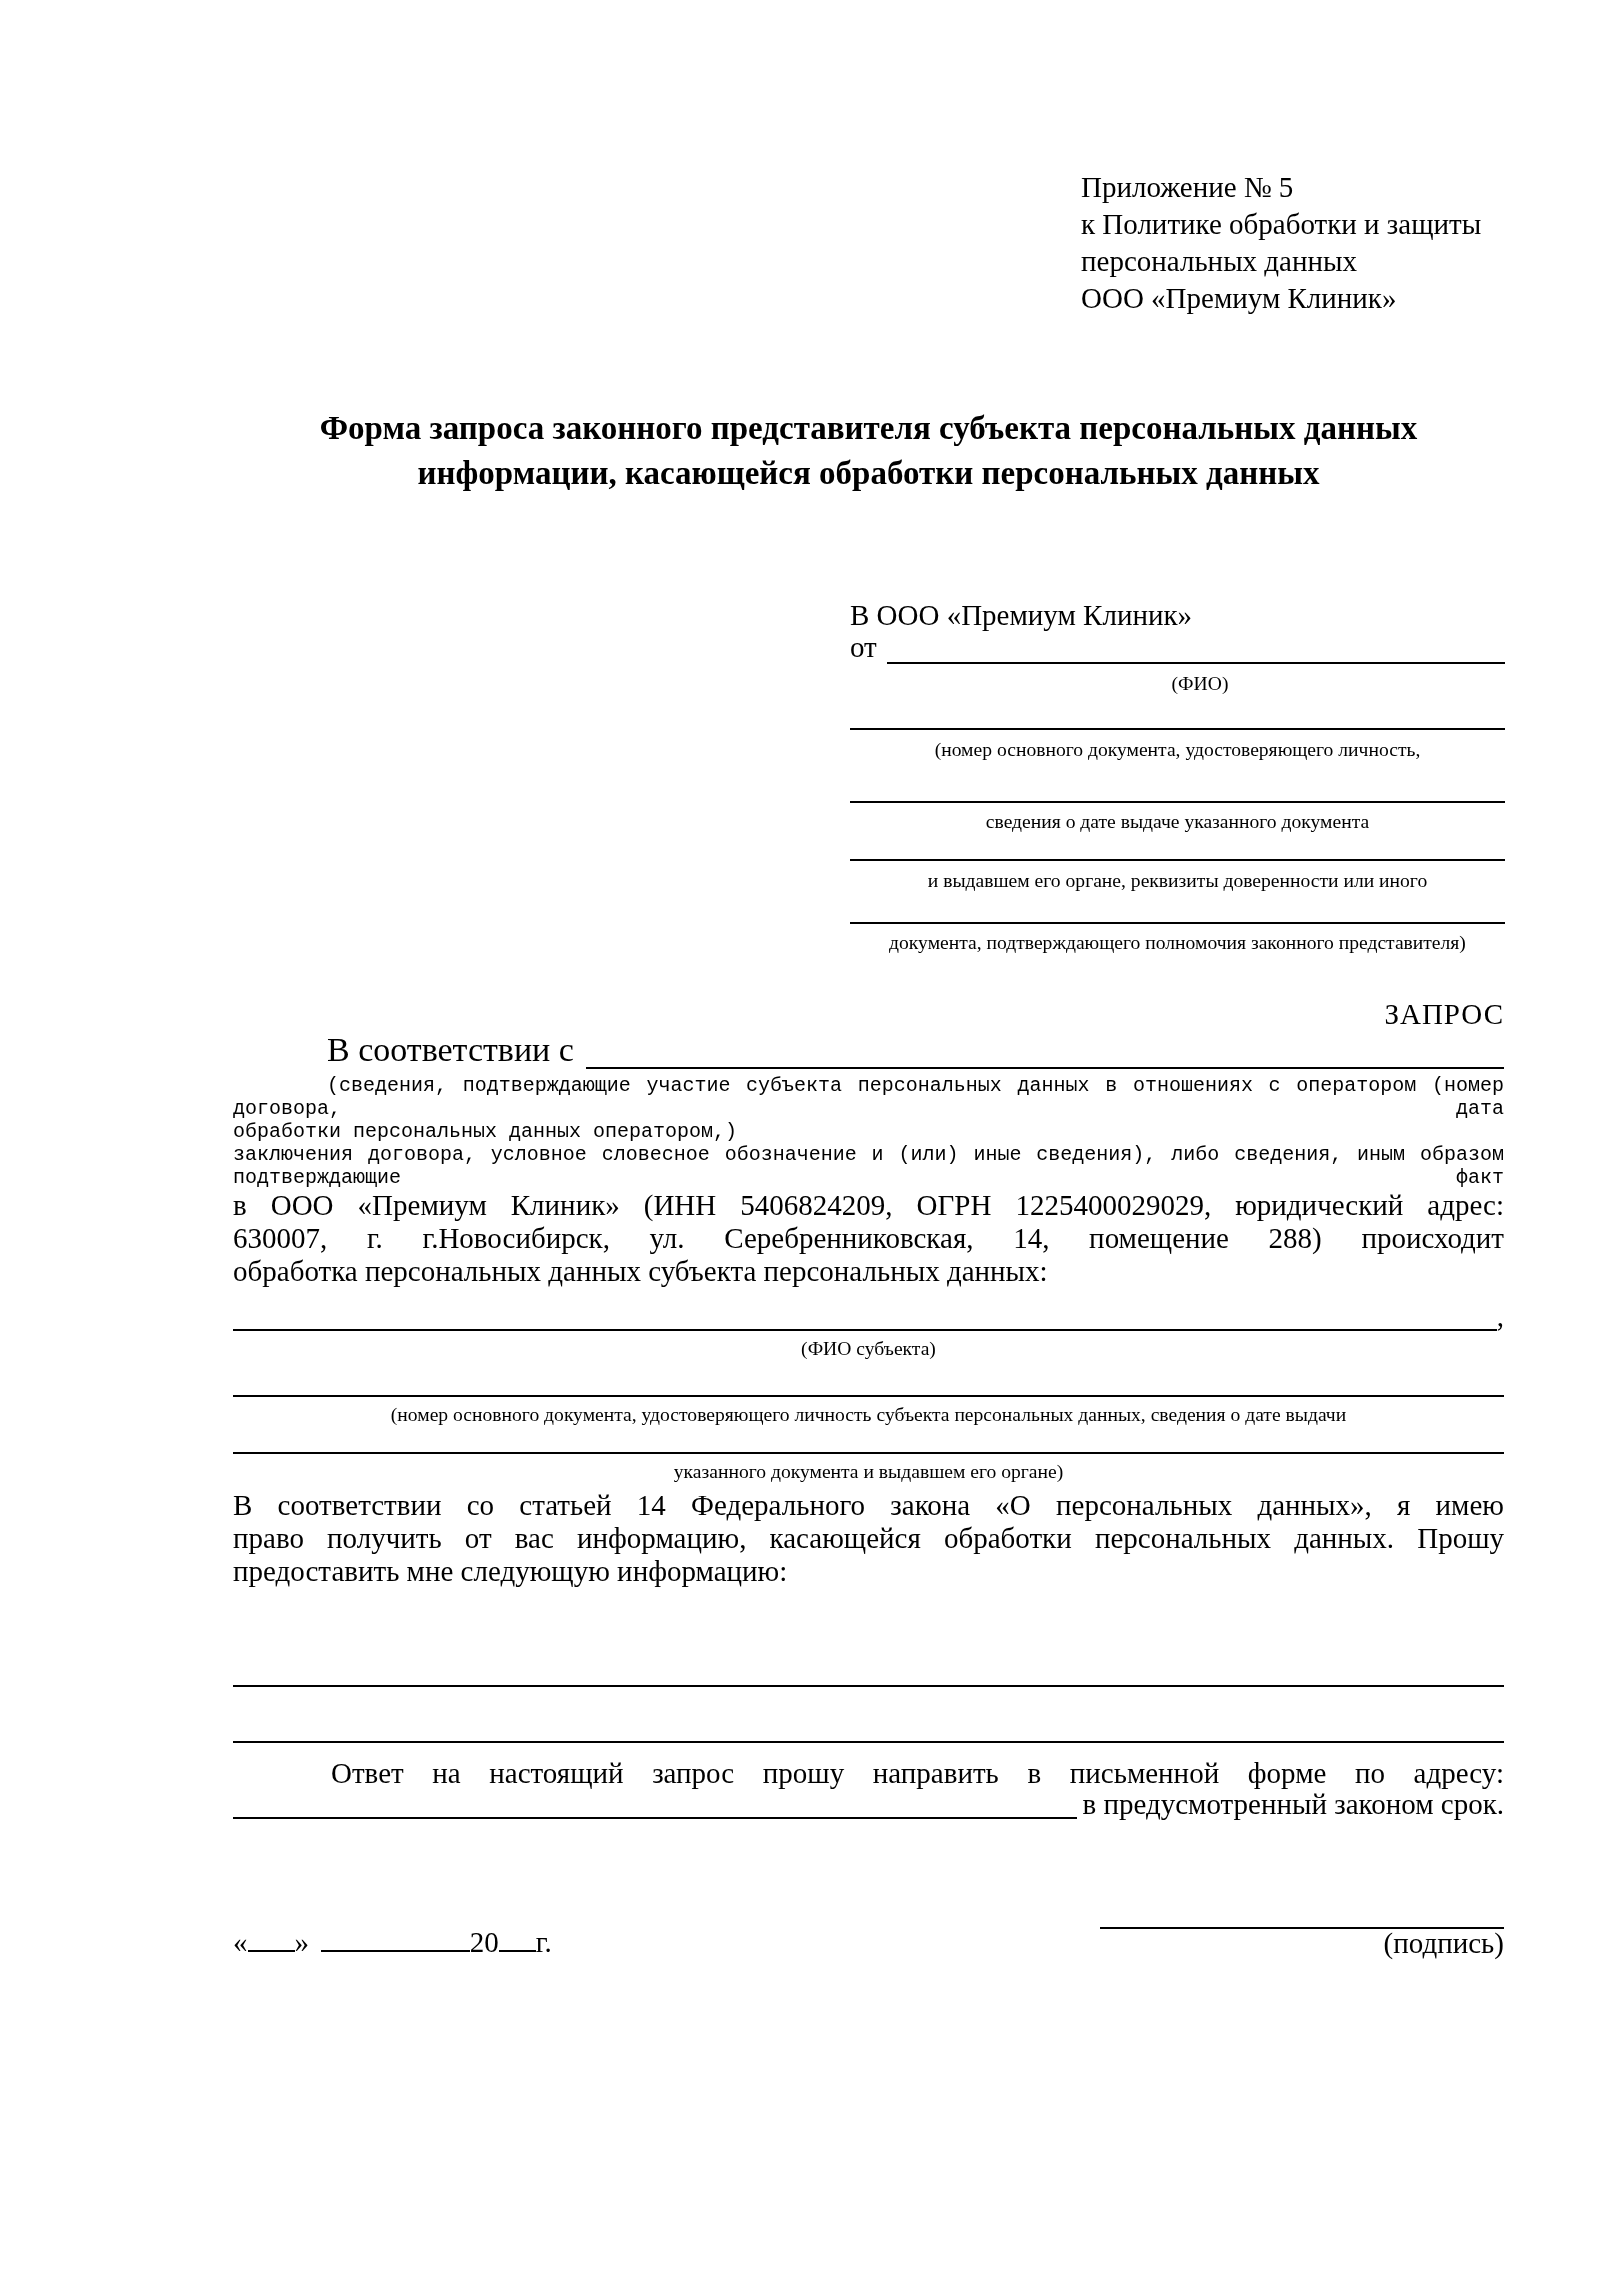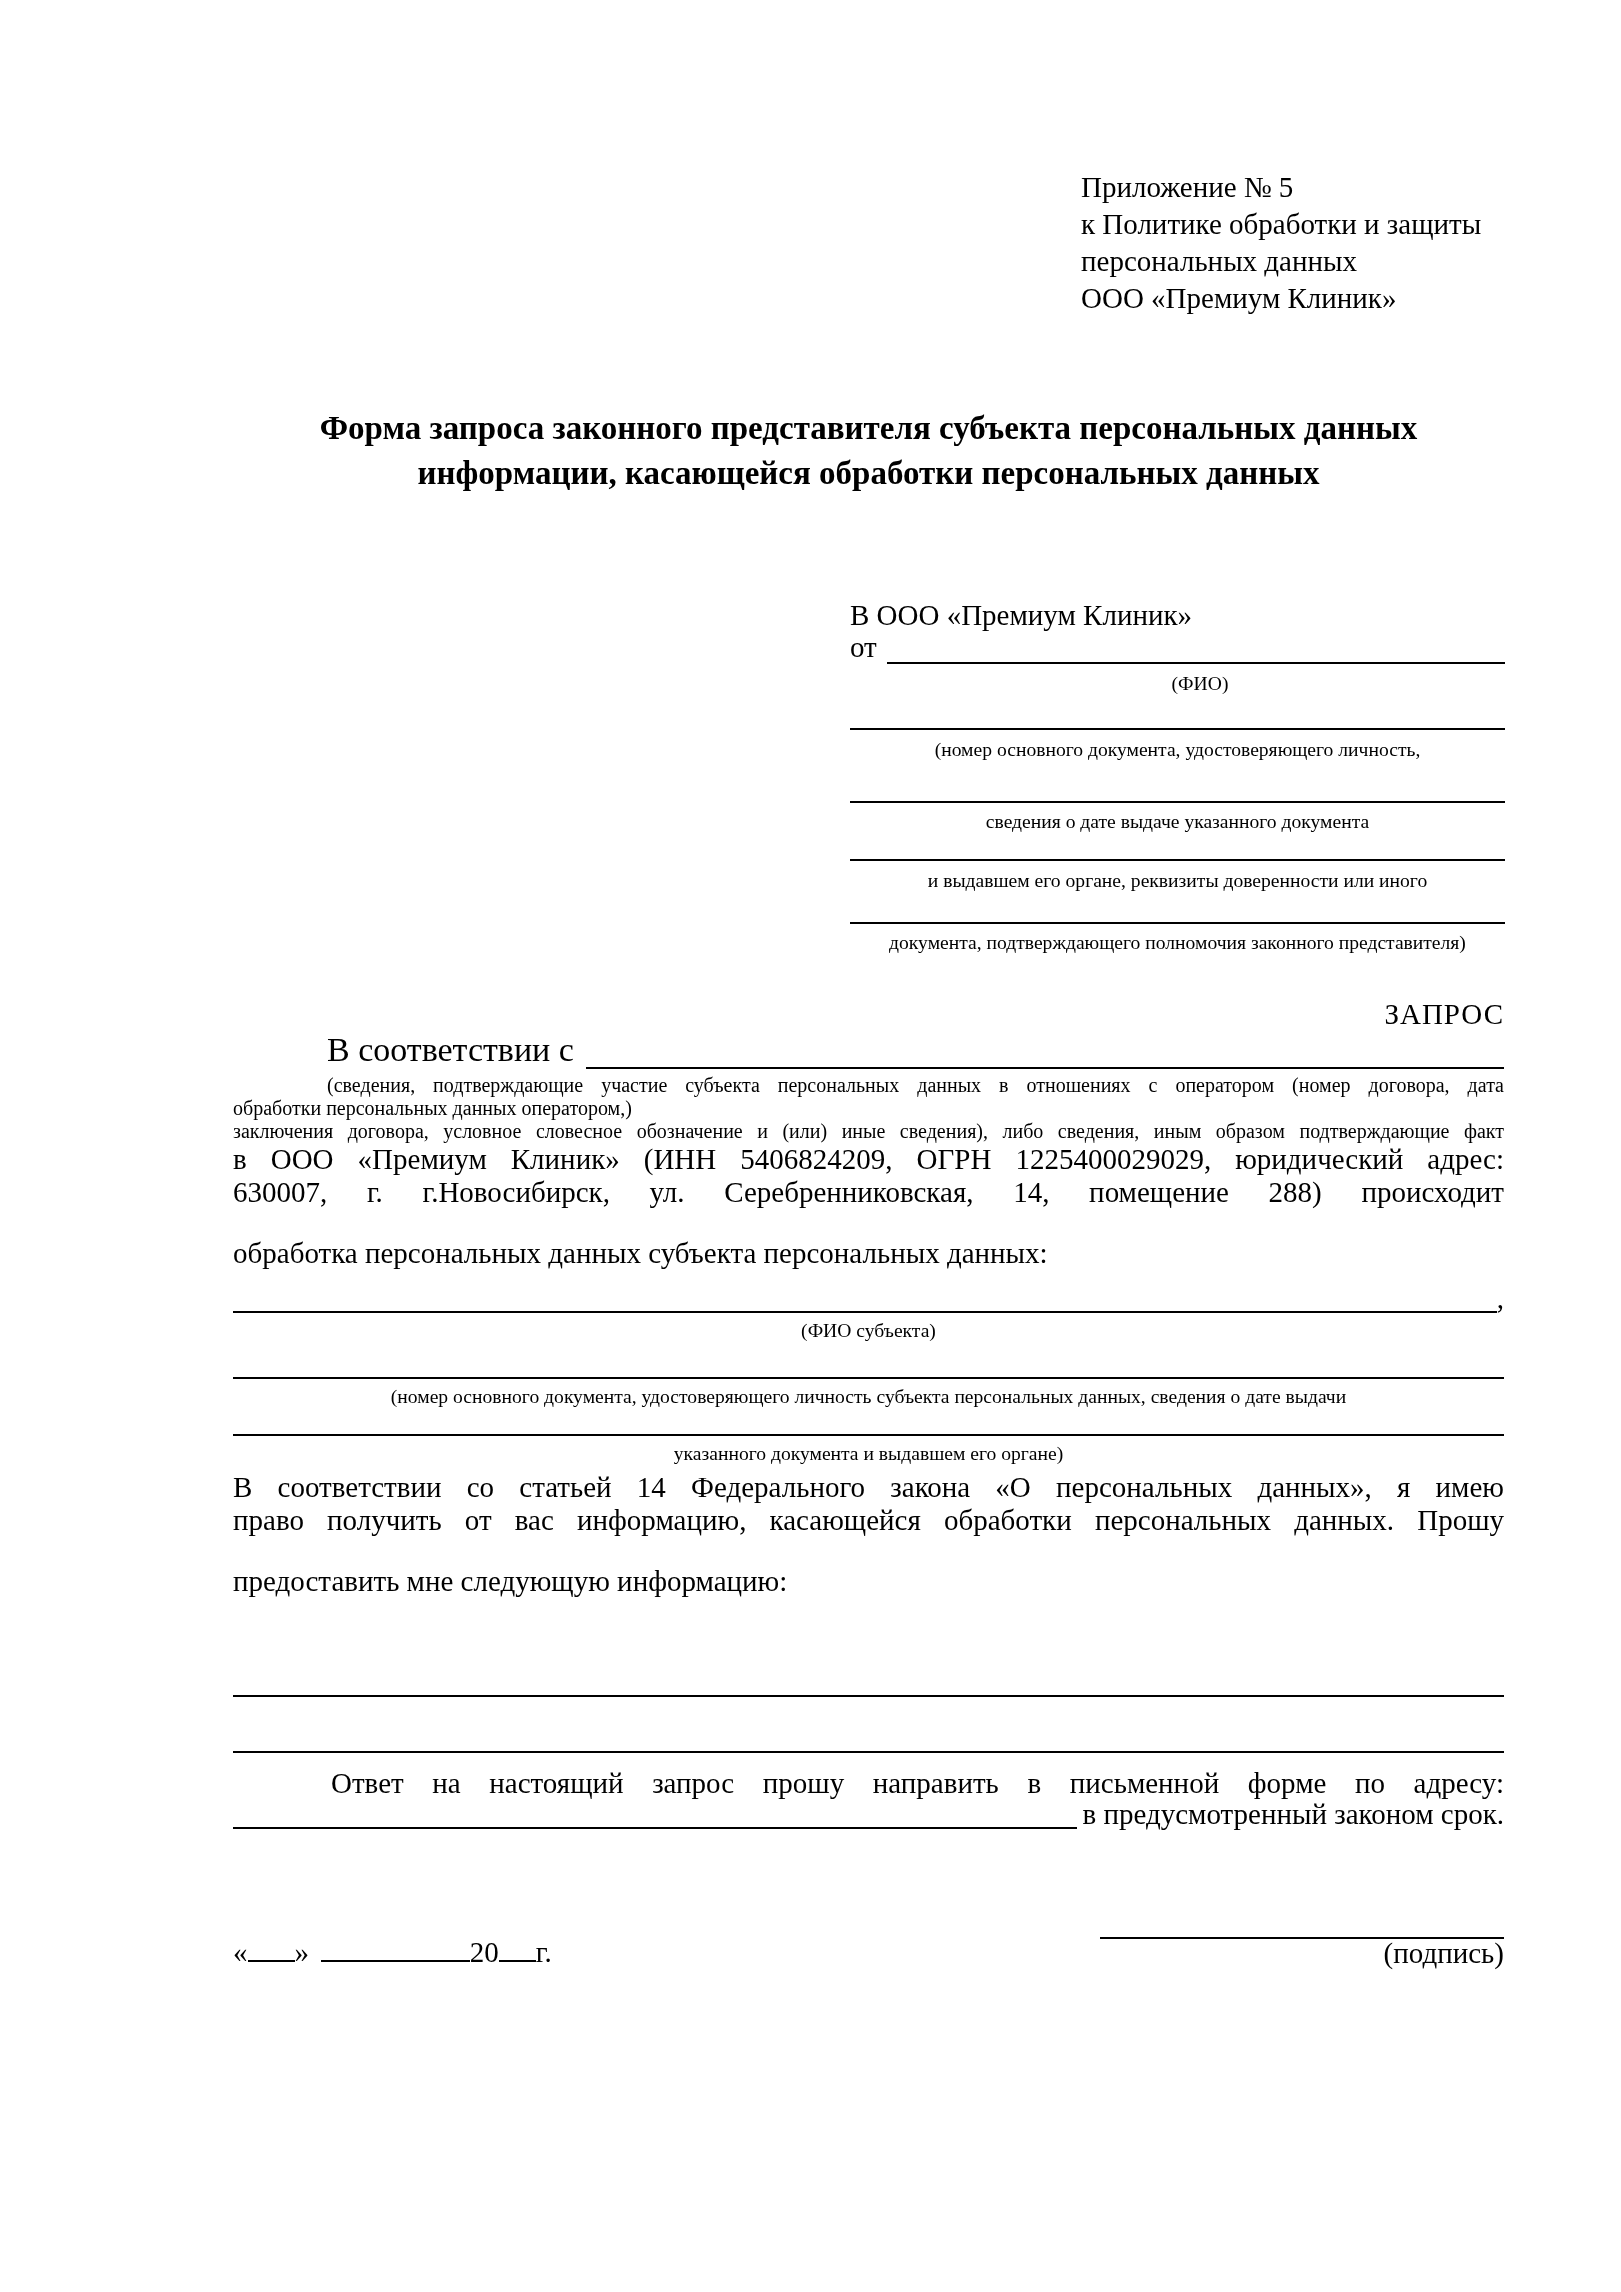--- a/index.html
+++ b/index.html
@@ -58,27 +58,27 @@
     margin-top: 41px;
     text-align: right;
     font-size: 29px;
     line-height: 37px;
     letter-spacing: 1px;
   }
   .intro-row { display: flex; align-items: flex-end; margin-top: 6.9px; font-size: 34px; height: 29px; }
   .intro-row .label { flex: 0 0 auto; padding-left: 94px; padding-right: 11.8px; }
   .intro-row .rule { flex: 1 1 auto; height: 25.5px; }
   .intro-note { margin-top: 4.9px; font-size: 20px; line-height: 23px; }
-  .intro-note .ln { text-align: justify; text-align-last: justify; }
+  .intro-note .ln { text-align: justify; text-align-last: justify; font-family: Liberation Mono, monospace; }
   .intro-note .ln.first { text-indent: 94px; }
   .intro-note .ln.last { text-align: left; text-align-last: left; }
 
   .para { font-size: 29px; line-height: 33px; }
   .para .ln { text-align: justify; text-align-last: justify; }
-  .para .ln.last { text-align: center; text-align-last: left; margin-top: 28px; }
+  .para .ln.last { text-align: center; text-align-last: left; }
 
   .line-with-comma { display: flex; align-items: flex-end; margin-top: 15.7px; font-size: 29px; height: 27.4px; }
   .line-with-comma .rule { flex: 1 1 auto; height: 23.5px; }
   .line-with-comma .comma { flex: 0 0 auto; line-height: 27.4px; }
   .subject-caption { text-align: center; margin-top: 5.9px; }
   .subject-rule-2 { margin-top: 35px; height: 0; }
   .subject-rule-3 { margin-top: 25.5px; height: 0; }
 
   .law-para { margin-top: 5.9px; }
 

